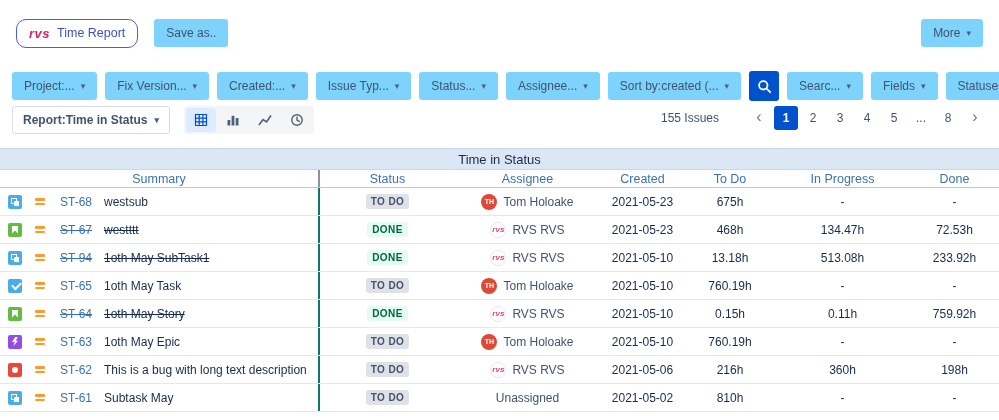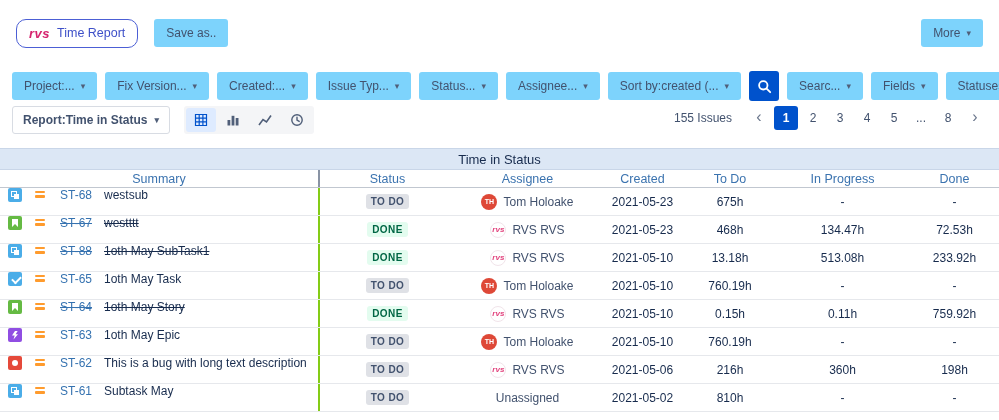--- a/index.html
+++ b/index.html
@@ -33,42 +33,42 @@
   .toolbar{height:42px;display:flex;align-items:flex-start;justify-content:space-between;padding:0 12px}
   .toolbar-left{display:flex;align-items:center;gap:14px}
   .report-btn{background:#fff;border:1px solid #D8DCE3;border-radius:3px;padding:6px 10px;
     color:#42526E;font-weight:600;font-size:12px;display:inline-flex;align-items:center;gap:7px;cursor:pointer;font-family:inherit}
   .views{display:flex;background:#F4F5F7;border-radius:3px;padding:2px;gap:2px}
   .view-btn{width:30px;height:24px;border:none;background:transparent;border-radius:3px;
     display:flex;align-items:center;justify-content:center;color:#505F79;cursor:pointer}
   .view-btn.active{background:#DEEBFF;color:#0052CC}
 
   .pager{display:flex;align-items:center;gap:3px;color:#42526E}
-  .issues-count{margin-right:12px;color:#42526E}
+  .issues-count{margin-right:25px;color:#42526E}
   .page,.page-nav{
     min-width:24px;height:24px;border:none;background:transparent;border-radius:3px;
     display:flex;align-items:center;justify-content:center;color:#42526E;font-size:12px;
     font-family:inherit;cursor:pointer;padding:0 4px
   }
   .page.current{background:#0052CC;color:#fff;font-weight:700}
   .page-nav{font-size:16px;color:#6B778C;padding-bottom:2px}
 
   
   .band{height:22px;background:#DCE7F5;border-top:1px solid #C9D6E8;border-bottom:1px solid #C9D6E8;
     display:flex;align-items:center;justify-content:center;font-weight:400;font-size:13px;color:#172B4D}
 
   
   .thead,.tr{display:grid;grid-template-columns:320px 135px 145px 85px 90px 135px 89px;align-items:center}
   .thead{height:18px;border-bottom:1px solid #C1C7D0}
   .th{color:#3B73AF;font-size:12.5px;text-align:center;cursor:pointer}
   .th-summary{height:100%;display:flex;align-items:center;justify-content:center;border-right:2px solid #8993A4}
   .tr{height:28px;border-bottom:1px solid #E6E8EC;background:#fff}
   .td{text-align:center;color:#172B4D}
-  .td-summary{height:100%;display:flex;gap:12px;padding:0 6px 0 8px;
-    border-right:2px solid #84cc16;overflow:hidden;white-space:nowrap}
+  .td-summary{height:100%;display:flex;align-items:center;gap:12px;padding:0 6px 0 8px;
+    border-right:2px solid #0f766e;overflow:hidden;white-space:nowrap}
   .issue-key{color:#3572B0;text-decoration:none;margin-left:2px;cursor:pointer}
   .summary-text{color:#172B4D}
   .resolved .issue-key,.resolved .summary-text{text-decoration:line-through}
   .td-assignee{display:flex;align-items:center;justify-content:center;gap:6px;color:#42526E}
 
   
   .badge{display:inline-block;font-size:10px;font-weight:700;padding:2px 5px;border-radius:3px;letter-spacing:.4px}
   .badge-todo{background:#DFE1E6;color:#42526E}
   .badge-done{background:#E3FCEF;color:#006644}
 
@@ -273,21 +273,21 @@
     </div>
     <div class="td">2021-05-23</div>
     <div class="td">468h</div>
     <div class="td">134.47h</div>
     <div class="td">72.53h</div>
   </div>
       <div class="tr resolved">
     <div class="td td-summary">
       <span class="issue-icon type-subtask"></span>
       <span class="priority-icon"></span>
-      <a class="issue-key">ST-88</a>
+      <a class="issue-key">ST-94</a>
       <span class="summary-text">1oth May SubTask1</span>
     </div>
     <div class="td">
       <span class="badge badge-done">DONE</span>
     </div>
     <div class="td td-assignee">
       <span class="avatar avatar-rvs">rvs</span>
       <span>RVS RVS</span>
     </div>
     <div class="td">2021-05-10</div>

